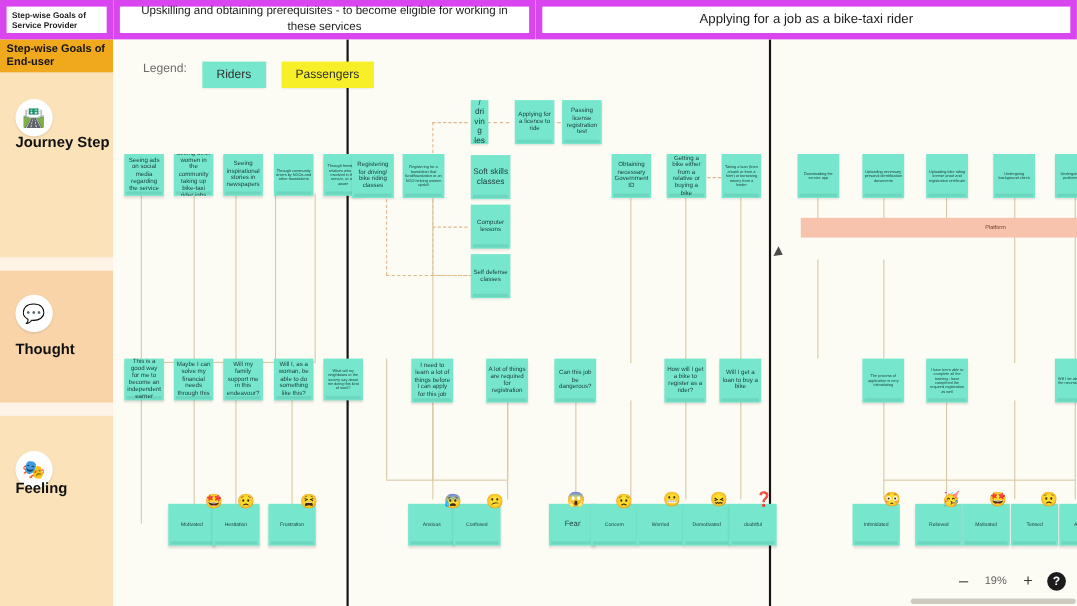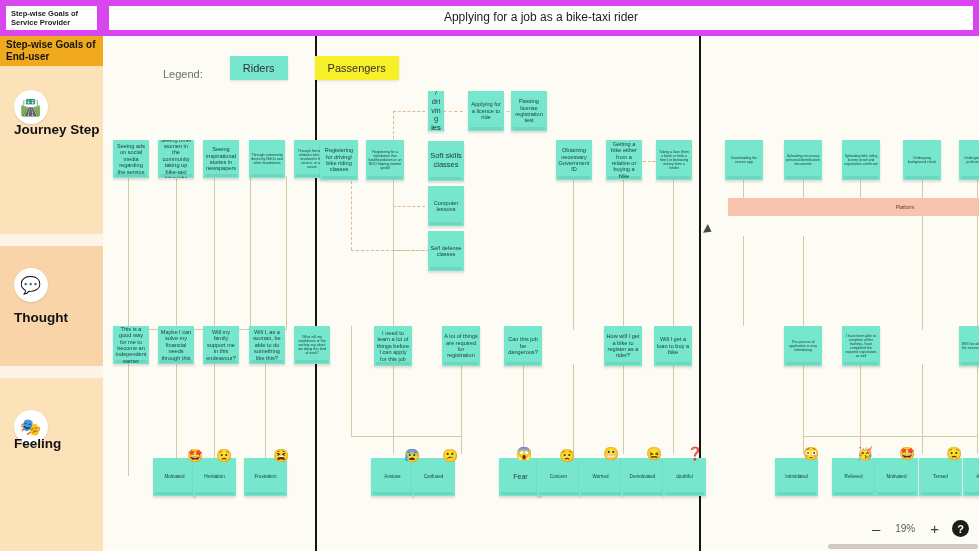--- a/index.html
+++ b/index.html
@@ -32,21 +32,21 @@
     background:#ffffff; display:flex; align-items:center; justify-content:center; font-size:17px;
     box-shadow:0 1px 2px rgba(0,0,0,.12);
   }
   .rail-band .lbl { position:absolute; left:14px; font-size:13.5px; font-weight:bold; color:#111; line-height:1.15; }
   .rail-gap { height:12px; background:#fdf3e7; }
 
   
   .canvas { position:absolute; left:103px; top:36px; right:0; bottom:0; background:#fdfcf4; }
   .colsep { position:absolute; top:0; bottom:0; width:2px; background:#141414; }
 
-  .legend { position:absolute; left:27px; top:20px; display:flex; align-items:flex-end; gap:27px;margin-left:33px; }
+  .legend { position:absolute; left:27px; top:20px; display:flex; align-items:flex-start; gap:14px; }
   .legend-txt { font-size:11px; color:#6d6d6d; }
   .chip { font-size:11px; padding:6px 13px; color:#2f2f2f; box-shadow:0 1px 2px rgba(0,0,0,.12); }
   .chip.riders { background:#76e7cd; }
   .chip.pax { background:#f7ef27; }
 
   
   .note {
     position:absolute; background:#76e7cd; color:#1b3b39;
     display:flex; align-items:center; justify-content:center; text-align:center;
     line-height:1.15; padding:3px 2px; box-shadow:0 2px 2px rgba(0,0,0,.13);
@@ -90,20 +90,21 @@
 </style>
 </head>
 <body>
 
 <div id="board">
 
   <div class="header-strip">
     <div class="hdr-cell lead">
       <span>Step-wise Goals of Service Provider</span>
     </div>
+    <div class="hdr-cell c2">Upskilling and obtaining prerequisites - to become eligible for working in these services</div>
     <div class="hdr-cell c3">Applying for a job as a bike-taxi rider</div>
   </div>
 
   <div class="rail">
     <div class="rail-top">
       <span>Step-wise Goals of End-user</span>
     </div>
 
     <div class="rail-band" style="height:168px;">
       <div class="ico" style="top:24px;">🛣️</div>

